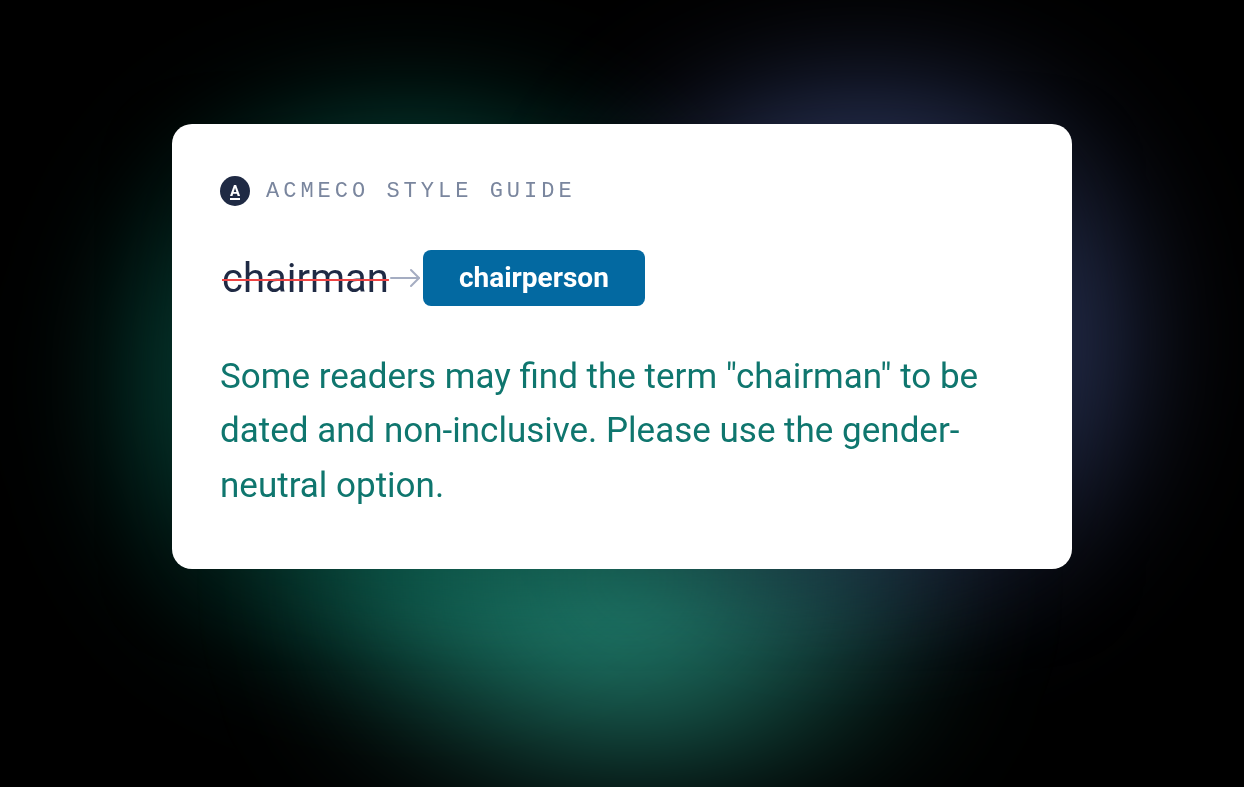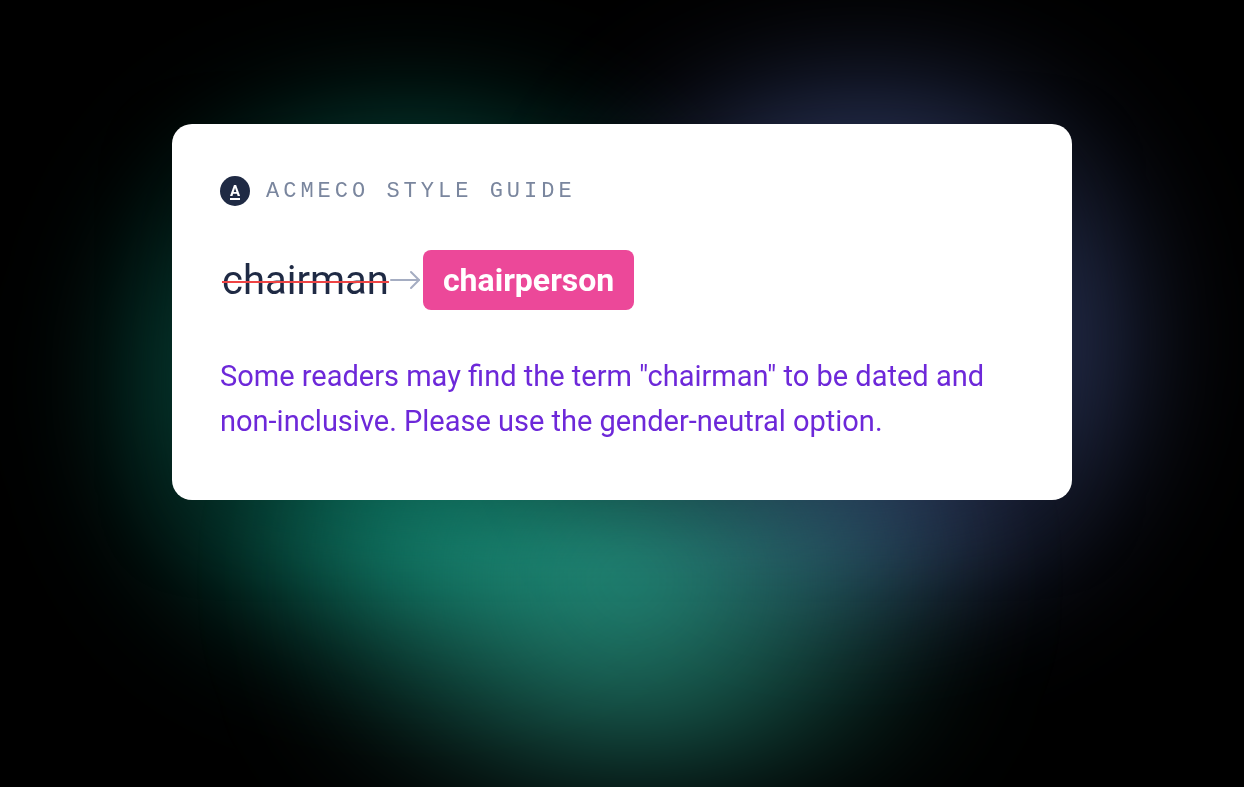--- a/index.html
+++ b/index.html
@@ -104,33 +104,33 @@
   }
 
   .arrow {
     color: #a5adc2;
     display: inline-flex;
     align-items: center;
   }
   .arrow svg { width: 34px; height: 26px; }
 
   .new-term {
-    background: #ec4899;
+    background: #0369a1;
     color: #fff;
-    font-size: 32px;
+    font-size: 28px;
     font-weight: 700;
-    padding: 14px 20px;
+    padding: 14px 36px;
     border-radius: 8px;
     line-height: 1;
   }
 
   .explanation {
-    font-size: 29px;
+    font-size: 35px;
     line-height: 1.55;
-    color: #6d28d9;
+    color: #0f766e;
     font-weight: 400;
   }
 </style>
 </head>
 <body>
 
 <div class="stage">
   <div class="glow glow-a"></div>
   <div class="glow glow-b"></div>
   <div class="glow glow-c"></div>

